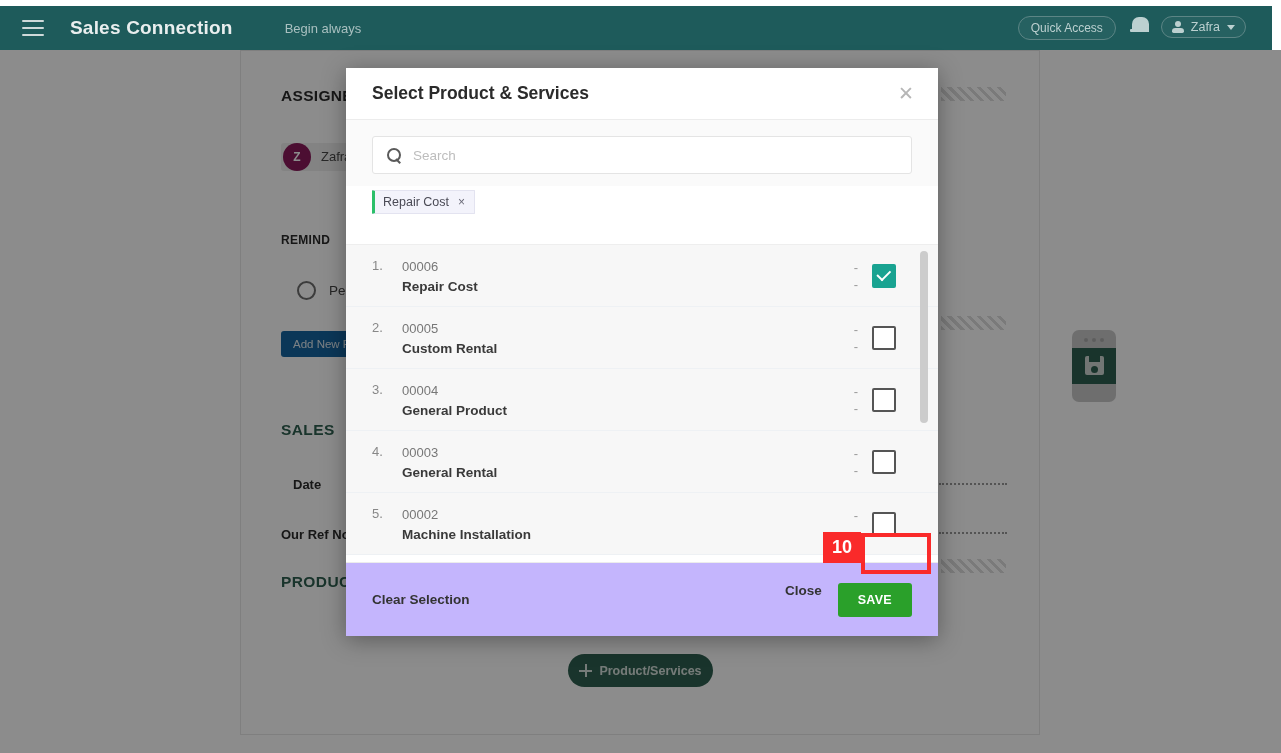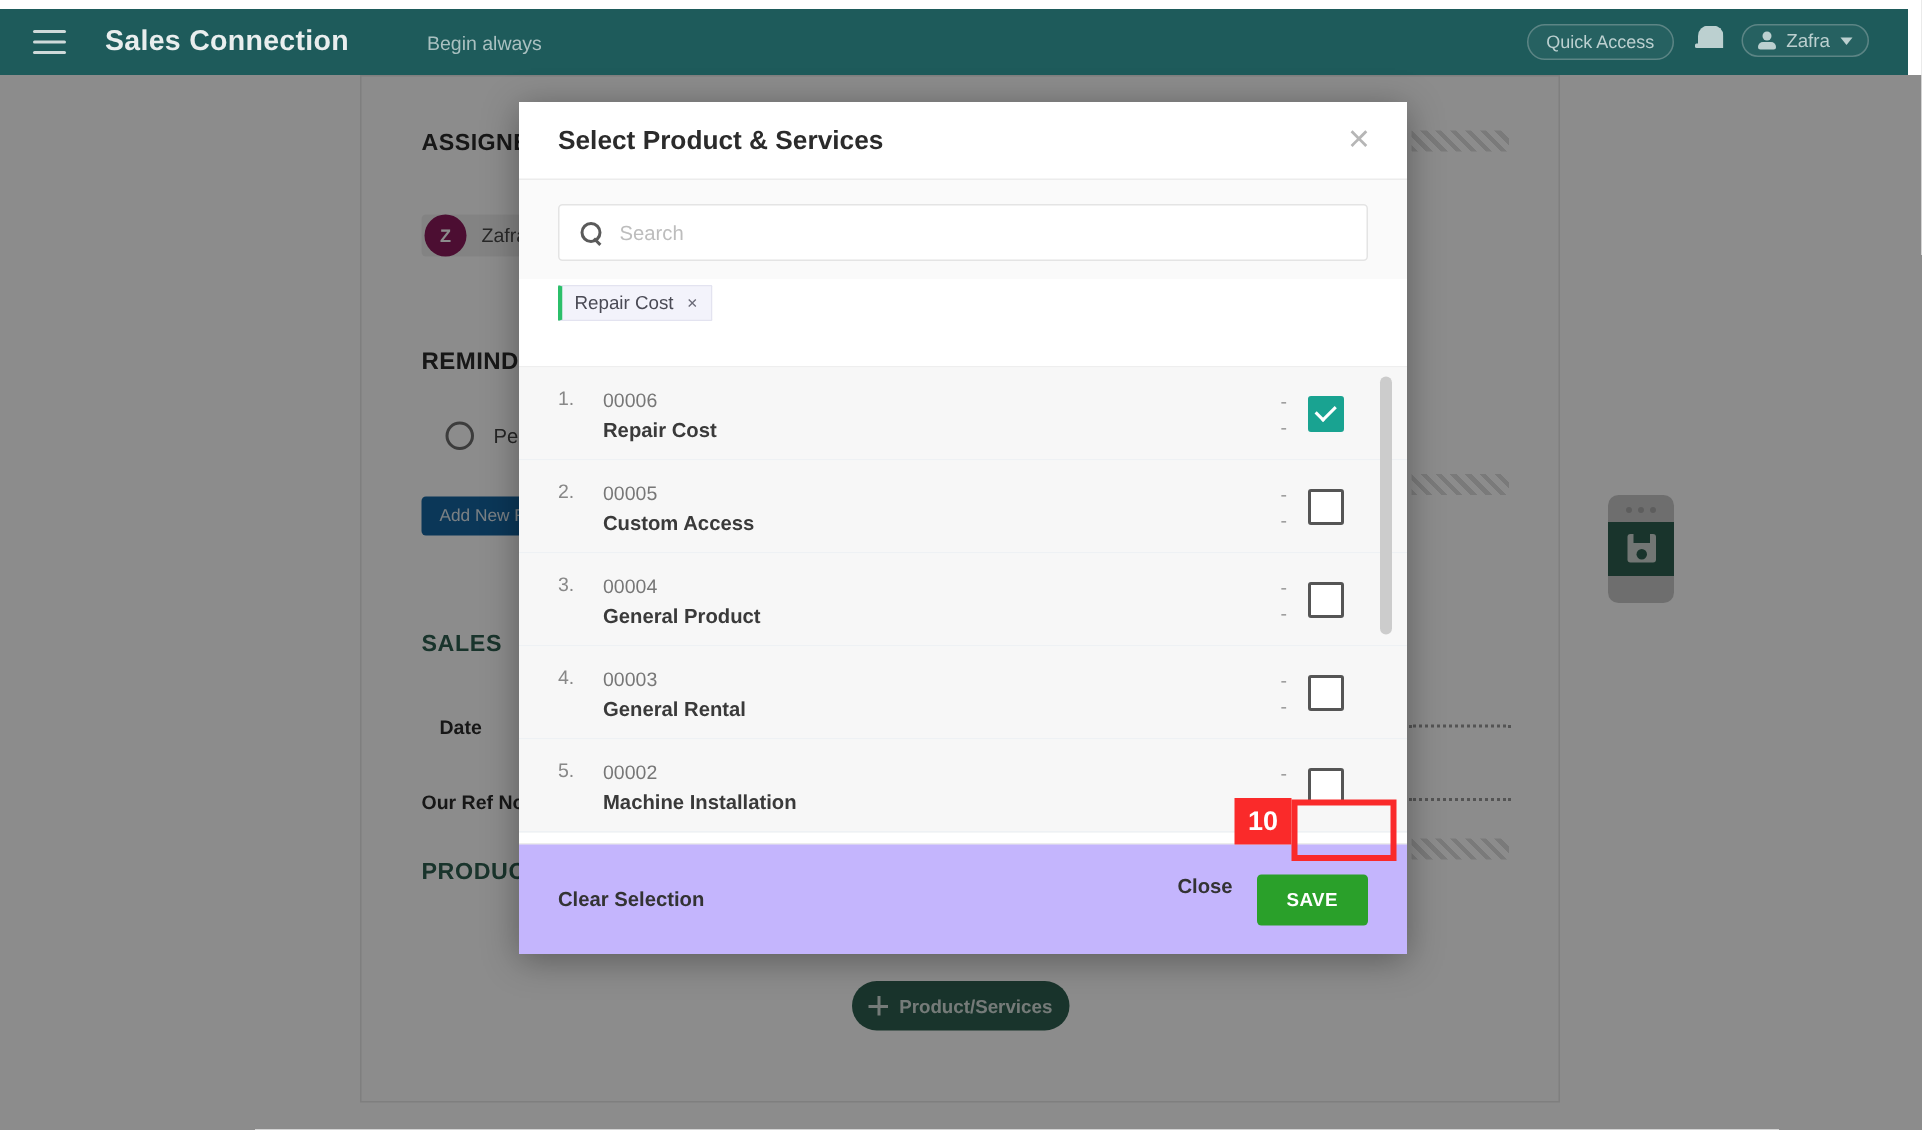--- a/index.html
+++ b/index.html
@@ -224,21 +224,21 @@
 
   <div class="content-card">
     <div class="bg-solidline" style="left:40px; top:-8px; width:470px;"></div>
 
     <span class="bg-label" style="left:40px; top:36px; font-size:15.5px; letter-spacing:.3px;">ASSIGNE</span>
 
     <div class="bg-chipbox" style="left:40px; top:92px; width:165px;"></div>
     <div class="bg-avatar" style="left:42px; top:92px;">Z</div>
     <span style="position:absolute; left:80px; top:98px; font-size:13px; color:#4a4a4a;">Zafra</span>
 
-    <span class="bg-label" style="left:40px; top:182px; font-size:16px; letter-spacing:.3px;">REMIND</span>
+    <span class="bg-label" style="left:40px; top:182px; font-size:12px; letter-spacing:.3px;">REMIND</span>
 
     <div class="bg-radio" style="left:56px; top:230px;"></div>
     <span style="position:absolute; left:88px; top:232px; font-size:13.5px; color:#444;">Per</span>
 
     <div class="bg-btn-blue" style="left:40px; top:280px;">Add New R</div>
 
     <span class="bg-section" style="left:40px; top:358px;margin-top:12px;">SALES</span>
 
     <span class="bg-label" style="left:52px; top:426px; font-size:13px;">Date</span>
     <span class="bg-label" style="left:40px; top:476px; font-size:13px;">Our Ref No</span>
@@ -321,21 +321,21 @@
           <span>-</span>
           <span>-</span>
         </span>
         <span class="cbox checked"></span>
       </div>
 
       <div class="row">
         <span class="idx">2.</span>
         <span class="texts">
           <span class="code">00005</span>
-          <span class="name">Custom Access</span>
+          <span class="name">Custom Rental</span>
         </span>
         <span class="dashes">
           <span>-</span>
           <span>-</span>
         </span>
         <span class="cbox"></span>
       </div>
 
       <div class="row">
         <span class="idx">3.</span>

